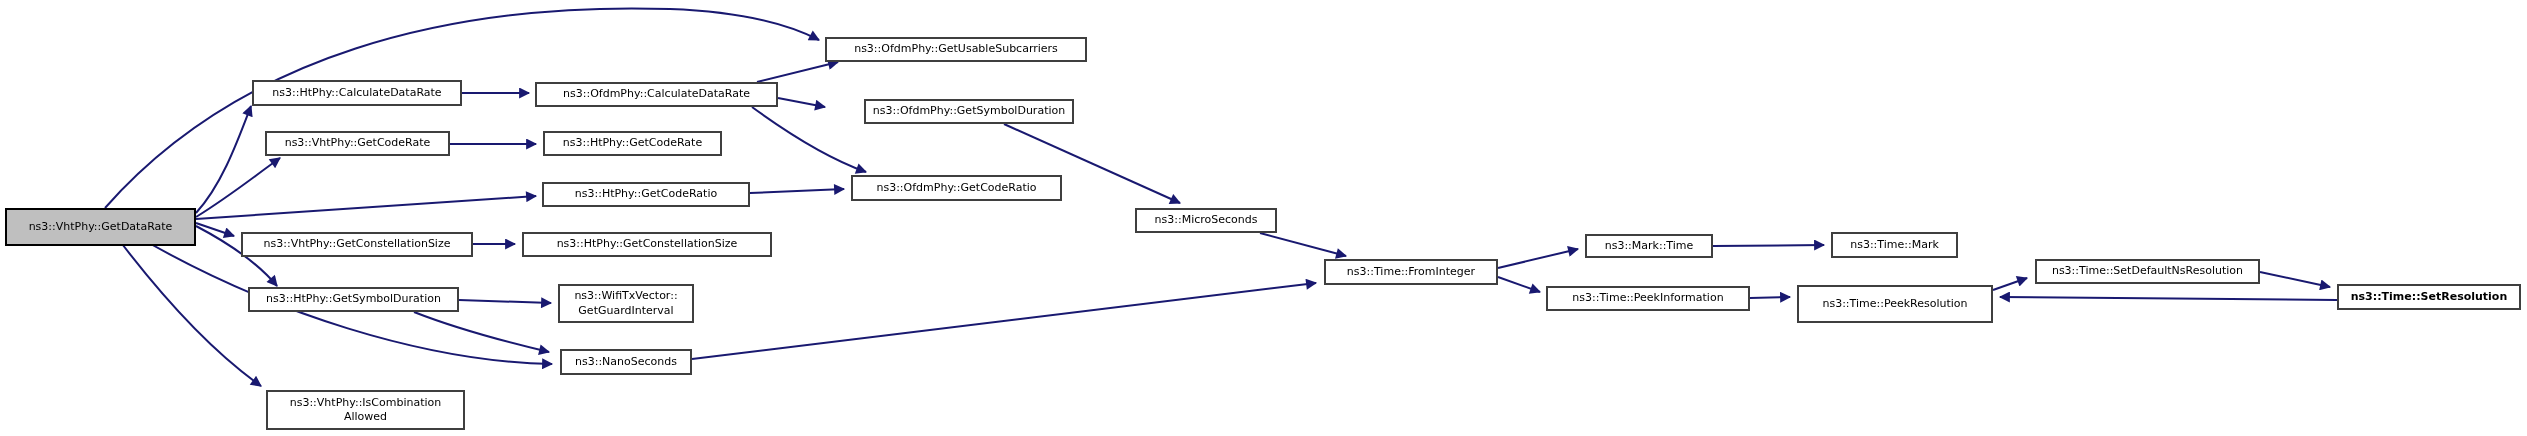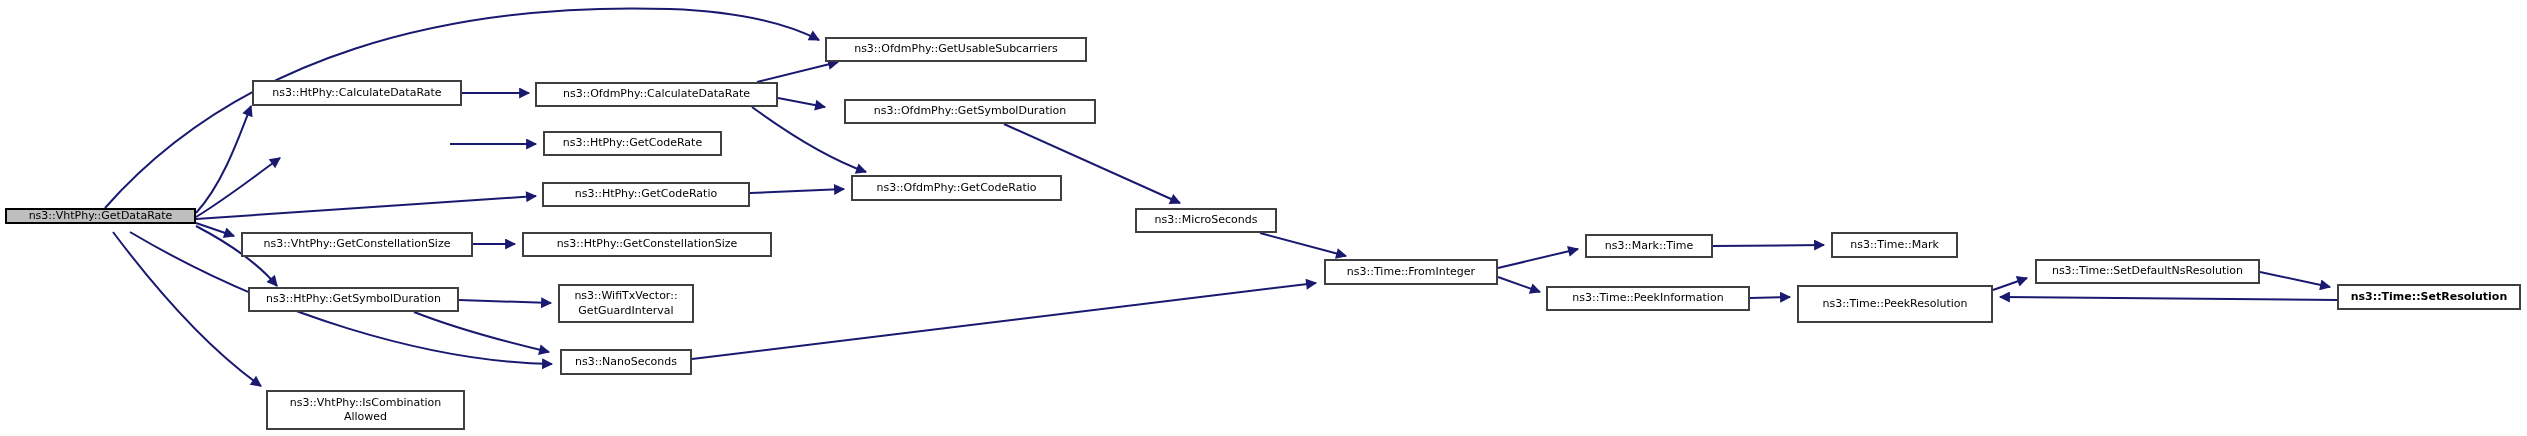--- a/index.html
+++ b/index.html
@@ -64,37 +64,38 @@
     <path class="edge" marker-end="url(#arrow)" d="M692,359 L1316,283"></path>
     <path class="edge" marker-end="url(#arrow)" d="M1498,268 L1578,249"></path>
     <path class="edge" marker-end="url(#arrow)" d="M1498,277 L1540,292"></path>
     <path class="edge" marker-end="url(#arrow)" d="M1713,246 L1824,245"></path>
     <path class="edge" marker-end="url(#arrow)" d="M1750,298 L1790,297"></path>
     <path class="edge" marker-end="url(#arrow)" d="M1993,290 L2027,278"></path>
     <path class="edge" marker-end="url(#arrow)" d="M2260,272 L2330,287"></path>
     <path class="edge" marker-end="url(#arrow)" d="M2337,300 L2000,297"></path>
   </svg>
 
-  <div class="node highlight" style="left:5px;top:208px;width:191px;height:16px;">ns3::VhtPhy::GetDataRate</div>
+  <div class="node highlight" style="left:5px;top:208px;width:191px;height:38px;">ns3::VhtPhy::GetDataRate</div>
 
   <div class="node" style="left:252px;top:80px;width:210px;height:26px;">ns3::HtPhy::CalculateDataRate</div>
 
+  <div class="node" style="left:265px;top:131px;width:185px;height:25px;">ns3::VhtPhy::GetCodeRate</div>
 
   <div class="node" style="left:241px;top:232px;width:232px;height:25px;">ns3::VhtPhy::GetConstellationSize</div>
 
   <div class="node" style="left:248px;top:287px;width:211px;height:25px;">ns3::HtPhy::GetSymbolDuration</div>
 
   <div class="node" style="left:266px;top:390px;width:199px;height:40px;">ns3::VhtPhy::IsCombination
 Allowed</div>
 
   <div class="node" style="left:535px;top:82px;width:243px;height:25px;">ns3::OfdmPhy::CalculateDataRate</div>
 
   <div class="node" style="left:825px;top:37px;width:262px;height:25px;">ns3::OfdmPhy::GetUsableSubcarriers</div>
 
-  <div class="node" style="left:844px;top:99px;width:252px;height:25px;">ns3::OfdmPhy::GetSymbolDuration</div>
+  <div class="node" style="left:864px;top:99px;width:210px;height:25px;">ns3::OfdmPhy::GetSymbolDuration</div>
 
   <div class="node" style="left:543px;top:131px;width:179px;height:25px;">ns3::HtPhy::GetCodeRate</div>
 
   <div class="node" style="left:542px;top:182px;width:208px;height:25px;">ns3::HtPhy::GetCodeRatio</div>
 
   <div class="node" style="left:851px;top:175px;width:211px;height:26px;">ns3::OfdmPhy::GetCodeRatio</div>
 
   <div class="node" style="left:522px;top:232px;width:250px;height:25px;">ns3::HtPhy::GetConstellationSize</div>
 
   <div class="node" style="left:558px;top:284px;width:136px;height:39px;">ns3::WifiTxVector::

